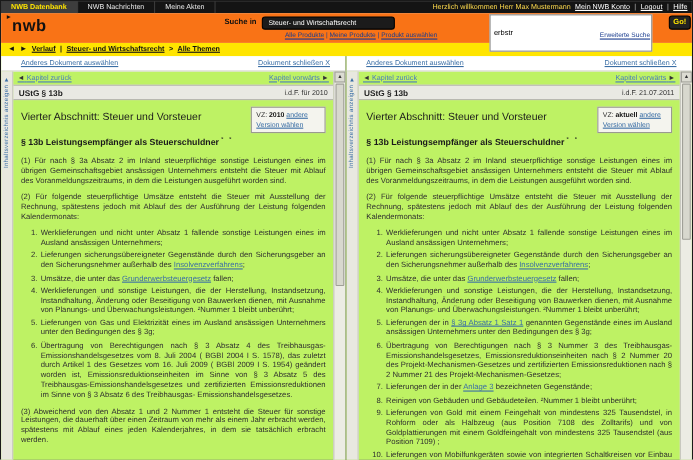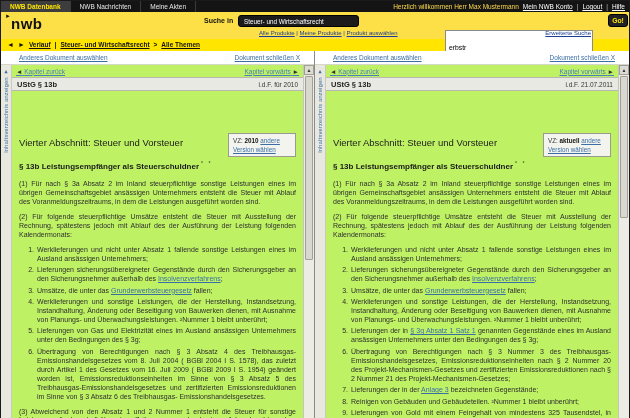--- a/index.html
+++ b/index.html
@@ -10,28 +10,28 @@
   
   .topbar { height:11px; background:#141414; display:flex; align-items:stretch; font-size:6.5px; }
   .topbar .tab { color:#e8e8e8; padding:0 9px; line-height:11px; border-right:1px solid #3a3a3a; cursor:pointer; }
   .topbar .tab.active { background:#3d3d3d; color:#ffe500; font-weight:bold; }
   .topbar-right { margin-left:auto; display:flex; align-items:center; gap:4px; padding-right:4px; }
   .welcome { color:#ffdb4d; line-height:11px; }
   .acct-link { color:#fff; text-decoration:underline; cursor:pointer; }
   .acct-sep { color:#bbb; }
 
   
-  .header { height:27px; background:#fde047; position:relative; }
+  .header { height:27px; background:#f97316; position:relative; }
   .logo-arrow { position:absolute; left:4px; top:1px; font-size:6px; color:#111; }
   .logo { position:absolute; left:10px; top:3px; font-size:15px; font-weight:bold; color:#111; letter-spacing:.5px; }
   .search-label { position:absolute; left:203px; top:5px; font-size:7px; font-weight:bold; color:#111; }
   .scope-dd { position:absolute; left:237px; top:3px; width:121px; height:12px; background:#1b1b1b; color:#fff;
               font-size:6.3px; line-height:11px; padding:0 5px; border-radius:3px; border:1px solid #000;
               white-space:nowrap; overflow:hidden; cursor:pointer; }
-  .search-input { position:absolute; left:444px; top:18px; width:148px; height:12px; border:1px solid #8a8a8a;
+  .search-input { position:absolute; left:444px; top:1px; width:148px; height:12px; border:1px solid #8a8a8a;
                   font-size:6.8px; padding:16px 3px; font-family:"Liberation Sans",sans-serif; }
   .go-btn { position:absolute; left:607px; top:2px; width:20px; height:13px; background:#222; color:#ffe500;
             font-size:6.8px; font-weight:bold; text-align:center; line-height:12px; border-radius:3px;
             border:1px solid #000; cursor:pointer; }
   .product-links { position:absolute; left:258px; top:18px; font-size:6px; color:#1a3d8f; }
   .product-links .plink { text-decoration:underline; cursor:pointer; }
   .adv-search { position:absolute; right:38px; top:18px; font-size:6px; color:#1a3d8f;
                 text-decoration:underline; cursor:pointer; }
 
   
@@ -60,21 +60,21 @@
   .chapter-row { height:12px; display:flex; justify-content:space-between; align-items:center;
                  padding:0 4px; font-size:6.5px; color:#4a7dbb; }
   .ch-link { text-decoration:underline; cursor:pointer; }
   .ch-arrow { color:#333; text-decoration:none; }
   .title-bar { height:14px; background:#e9e9e3; border-top:1px solid #b8b8b0; border-bottom:1px solid #b8b8b0;
                display:flex; justify-content:space-between; align-items:center; padding:0 5px; }
   .doc-title { font-size:7.5px; font-weight:600; color:#222; }
   .doc-version { font-size:6.5px; color:#333; }
 
   .doc-content { flex:1; padding:5px 7px 3px 7px; font-size:7px; line-height:1.28; color:#2e2e2e;
-                 text-align:justify; overflow:hidden;margin-top:36px; }
+                 text-align:justify; overflow:hidden; }
   .vz-box { float:right; width:68px; border:1px solid #9a9a90; background:#f4f4ee; padding:2px 4px;
             font-size:6.3px; line-height:1.45; margin:1px 0 4px 6px; text-align:left; color:#333; }
   .vz-value { font-weight:bold; color:#111; }
   .vz-link { color:#3a6ea5; text-decoration:underline; cursor:pointer; }
   .section-heading { font-size:9.5px; font-weight:400; color:#1b1b1b; margin:5px 0 11px 0; text-align:left; }
   .law-heading { font-size:8px; font-weight:bold; color:#1b1b1b; margin:0 0 8px 0; text-align:left; }
   .law-sup { font-size:5px; vertical-align:super; letter-spacing:2px; margin-left:2px; }
   .doc-content p { margin:0 0 6px 0; }
   .law-list { margin:0 0 6px 0; padding-left:17px; }
   .law-list li { margin-bottom:2.5px; padding-left:1px; }

